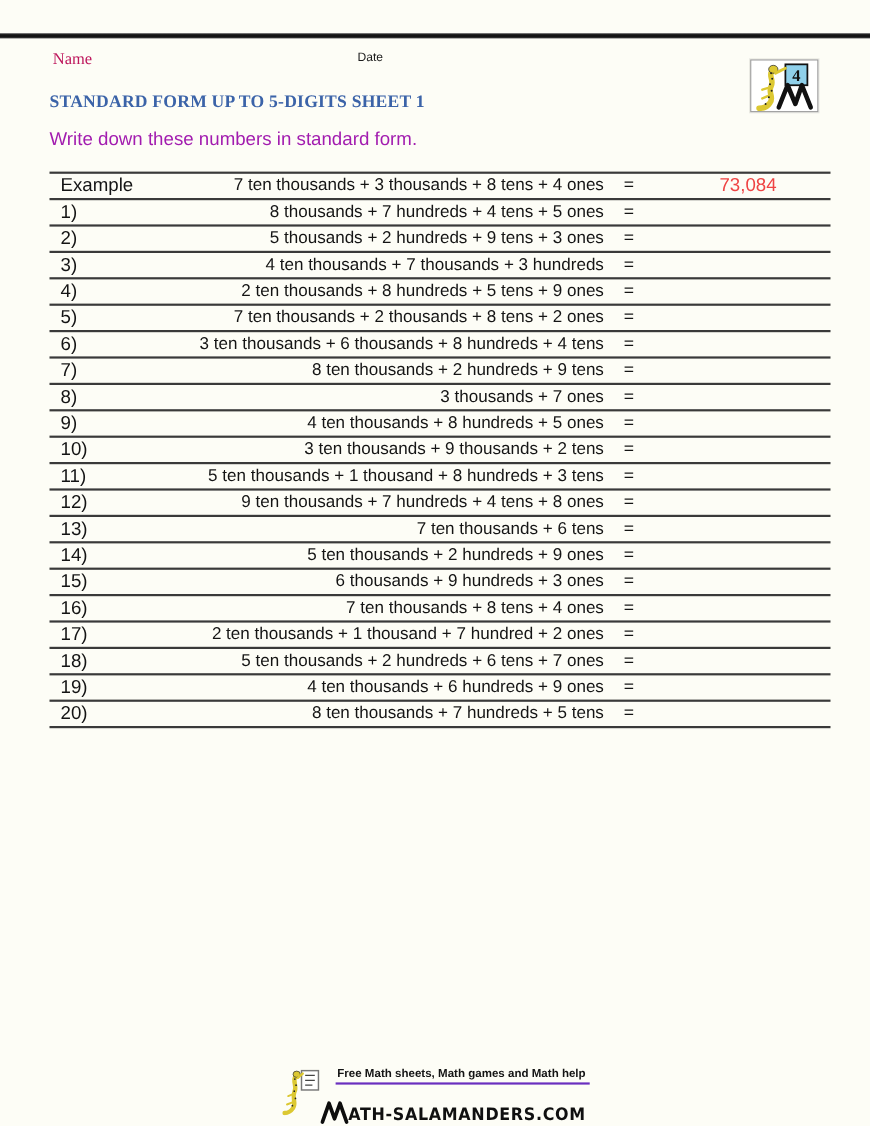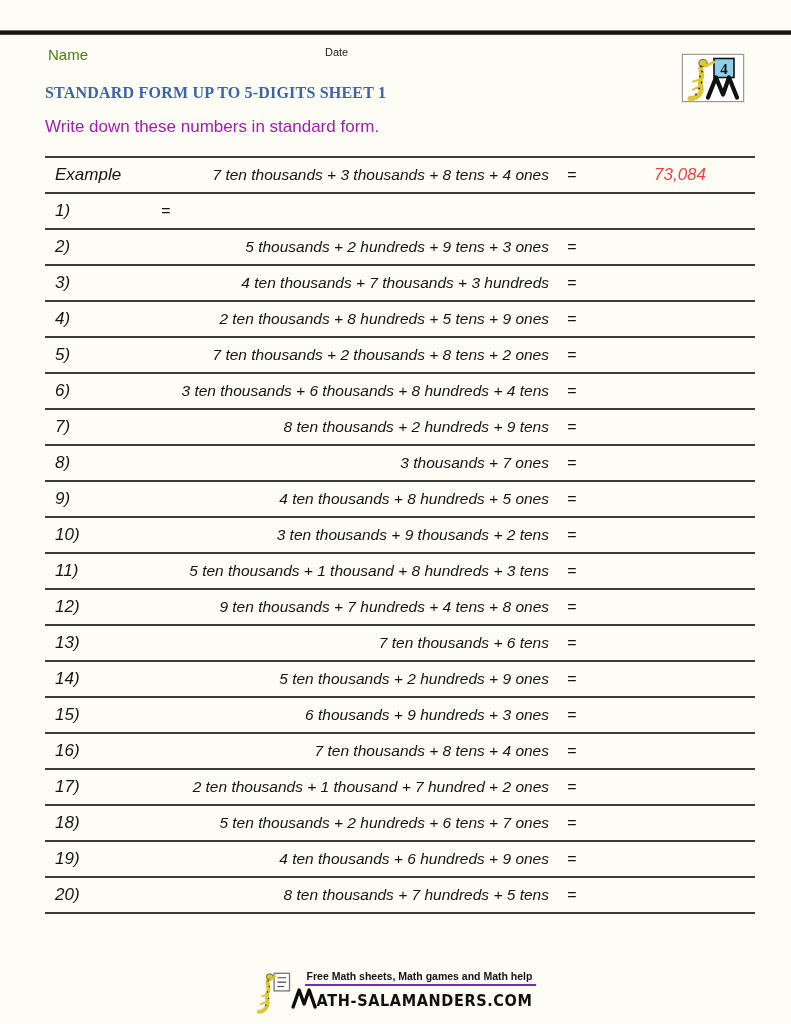--- a/index.html
+++ b/index.html
@@ -10,21 +10,21 @@
     color:#161616;
     position:relative;
     overflow:hidden;
   }
   .page{position:absolute;inset:0;}
 
   .top-rule{
     position:absolute;left:0;top:30px;width:791px;height:5px;
     background:linear-gradient(#9a9a9a,#141414 30%,#141414 75%,#6a6a6a);
   }
-  .name-label{position:absolute;left:48px;top:46px;font-size:15px;color:#4d7c0f;}
+  .name-label{position:absolute;left:48px;top:46px;font-size:15px;color:#be185d;font-family:Liberation Serif, serif;}
   .date-label{position:absolute;left:325px;top:46px;font-size:11px;color:#1c1c1c;}
 
   .corner-logo{
     position:absolute;left:682px;top:54px;width:60px;height:46px;
     background:#ffffff;border:1px solid #9a9a9a;
     box-shadow:0 0 0 1px #e8e8e2;
   }
   .corner-logo svg{display:block;width:100%;height:100%;}
 
   .page-title{
@@ -42,44 +42,43 @@
   }
 
   .worksheet-table{
     position:absolute;left:45px;top:156px;width:710px;
     border-top:2px solid #3a3a3a;
   }
   .ws-row{
     display:grid;
     grid-template-columns:110px 1fr 44px 150px;
     align-items:center;
-    height:36px;
+    height:24px;
     box-sizing:border-box;
     border-bottom:2px solid #3a3a3a;
-    font-style:italic;
   }
   .cell-label{padding-left:10px;font-size:17px;color:#141414;}
   .cell-expr{text-align:right;padding-right:12px;font-size:15.5px;color:#141414;white-space:nowrap;}
   .cell-eq{text-align:left;padding-left:6px;font-size:16px;color:#141414;}
   .cell-ans{text-align:center;font-size:17px;color:#ef4444;}
 
   .footer{
     position:absolute;left:50%;top:968px;transform:translateX(-50%);
     display:flex;align-items:flex-start;gap:12px;
   }
   .footer-logo{width:38px;height:44px;flex:0 0 auto;margin-top:2px;}
   .footer-text{display:flex;flex-direction:column;}
   .footer-tagline{
     font-size:10.5px;font-weight:700;color:#141414;
     padding:2px 4px 2px 2px;
     border-bottom:2.5px solid #6a2fbf;
     white-space:nowrap;
   }
   .footer-site{
-    display:flex;align-items:flex-end;margin-top:1px;margin-left:-14px;
+    display:flex;align-items:flex-end;margin-top:14px;margin-left:-14px;
   }
   .footer-m{width:26px;height:22px;flex:0 0 auto;}
   .footer-site-text{
     font-family:"DejaVu Sans", sans-serif;
     font-weight:700;font-size:14.5px;color:#101010;
     letter-spacing:0.6px;
     transform:scaleY(1.08);
     white-space:nowrap;
   }
 </style>
@@ -122,20 +121,21 @@
   <div class="worksheet-table">
     <div class="ws-row">
       <div class="cell-label">Example</div>
       <div class="cell-expr">7 ten thousands + 3 thousands + 8 tens + 4 ones</div>
       <div class="cell-eq">=</div>
       <div class="cell-ans">73,084</div>
     </div>
     <div id="table-body">
     <div class="ws-row">
       <div class="cell-label">1)</div>
+      <div class="cell-expr">8 thousands + 7 hundreds + 4 tens + 5 ones</div>
       <div class="cell-eq">=</div>
       <div class="cell-ans"></div>
     </div>
 
     <div class="ws-row">
       <div class="cell-label">2)</div>
       <div class="cell-expr">5 thousands + 2 hundreds + 9 tens + 3 ones</div>
       <div class="cell-eq">=</div>
       <div class="cell-ans"></div>
     </div>

